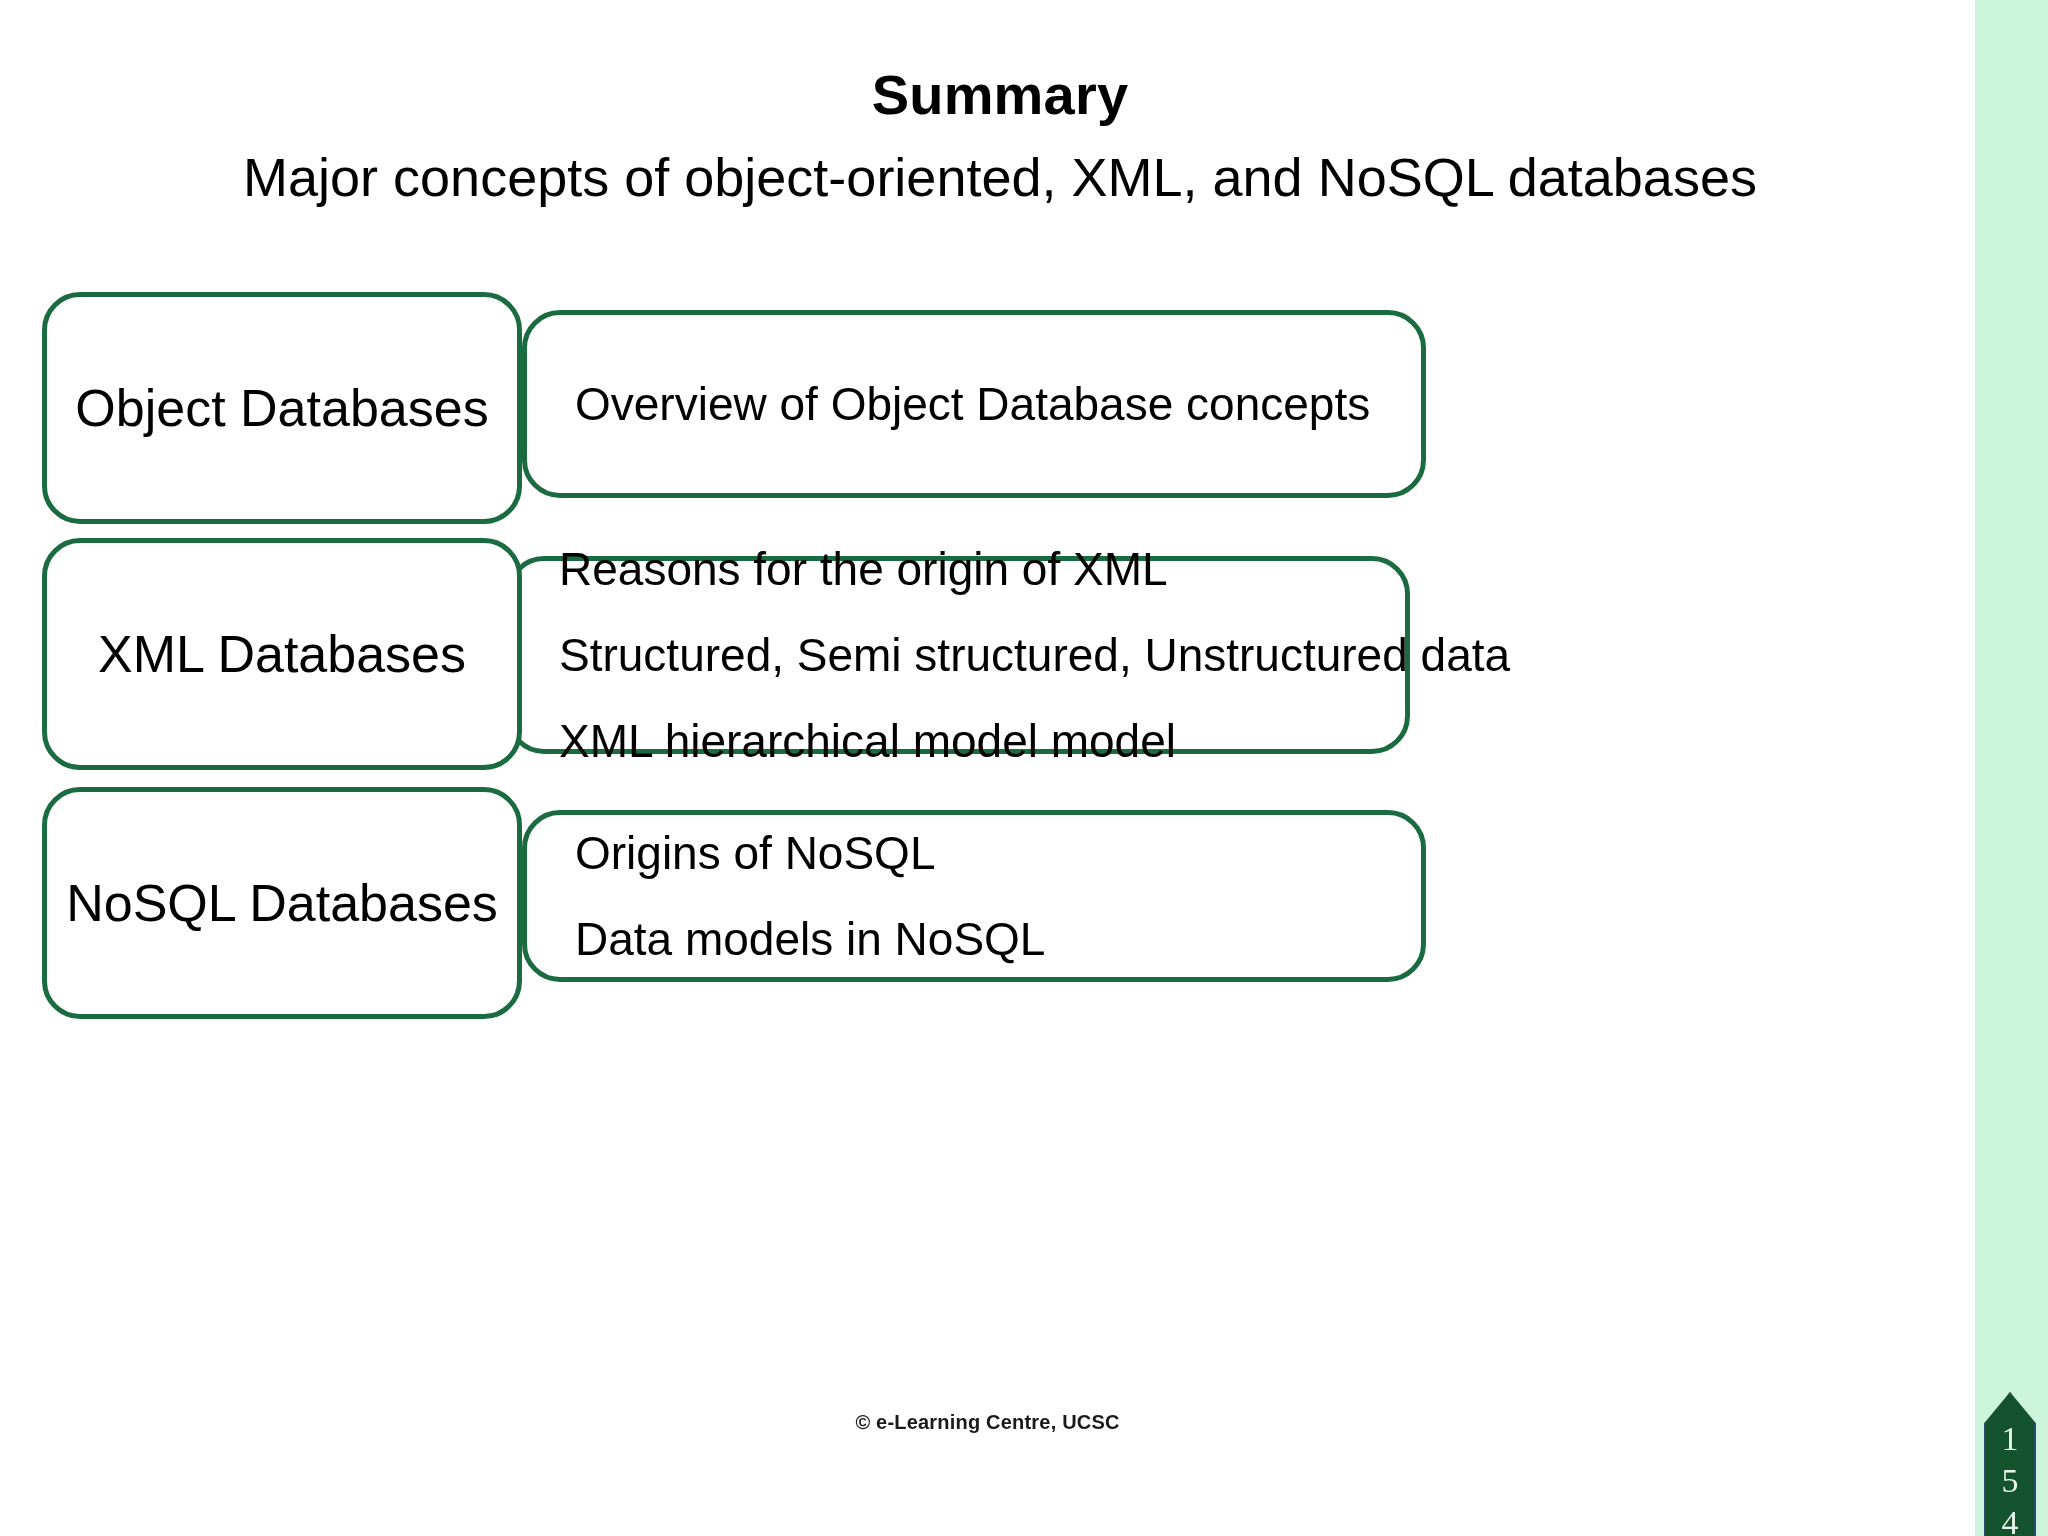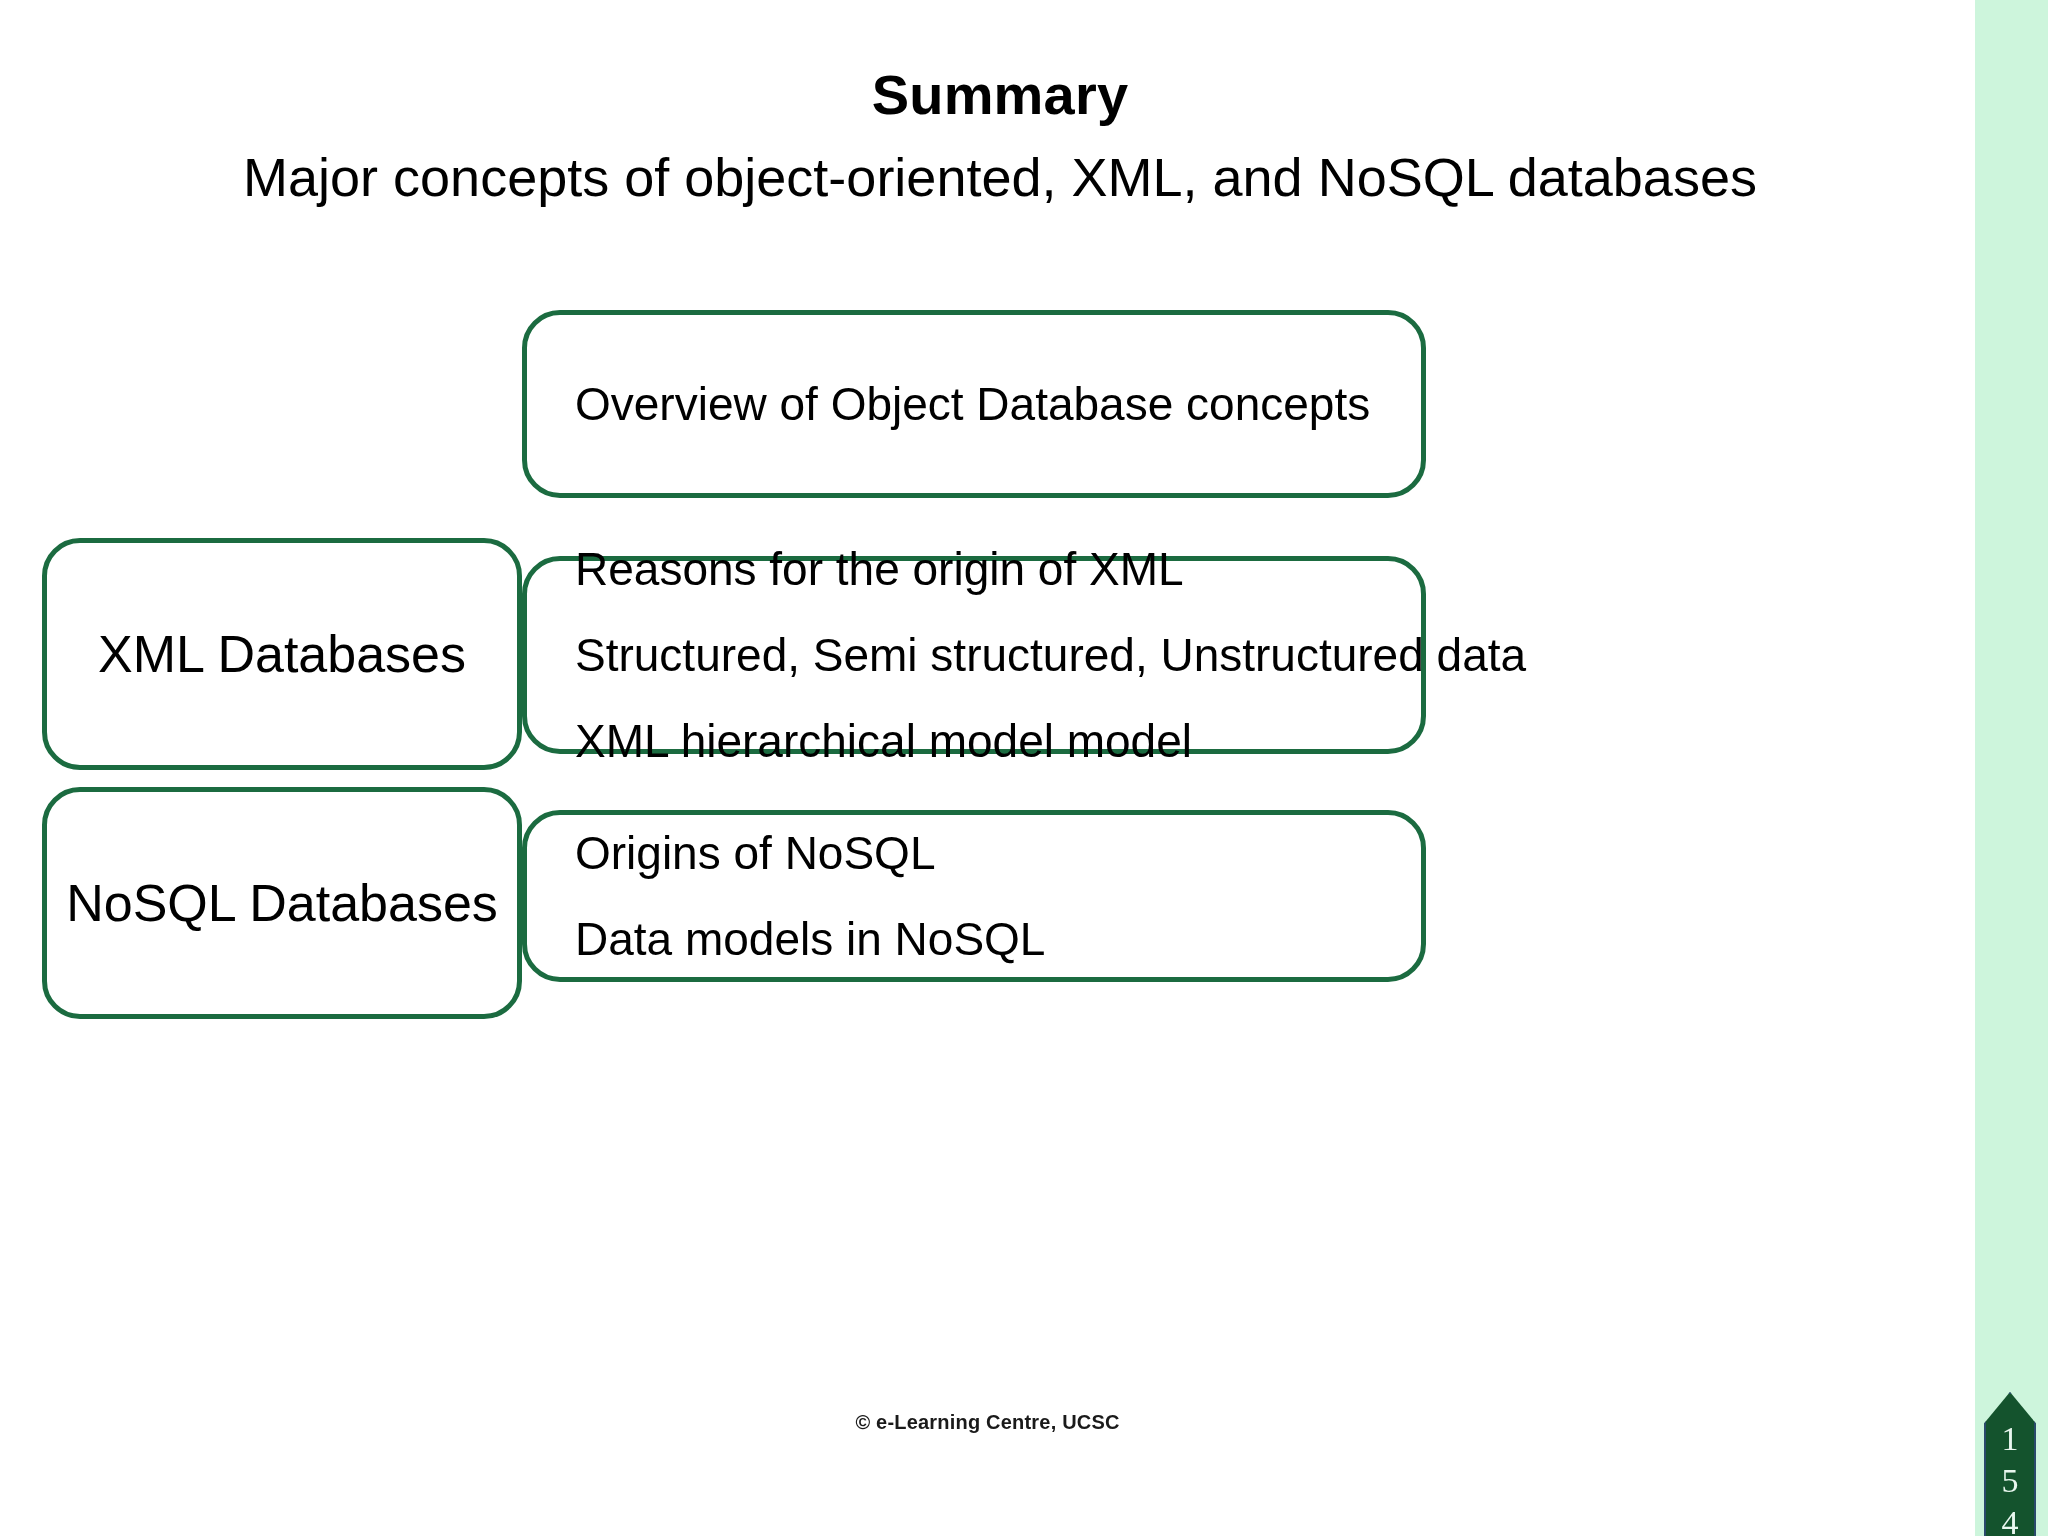--- a/index.html
+++ b/index.html
@@ -91,21 +91,21 @@
   .box-line + .box-line {
     margin-top: 40px;
   }
 
   
   #left-box-0  { left: 42px;  top: 292px;  width: 480px; height: 232px; }
   #right-box-0 { left: 522px; top: 310px;  width: 904px; height: 188px; justify-content: center; }
 
   
   #left-box-1  { left: 42px;  top: 538px;  width: 480px; height: 232px; }
-  #right-box-1 { left: 522px; top: 556px;  width: 904px; height: 198px; }
+  #right-box-1 { left: 506px; top: 556px;  width: 904px; height: 198px; }
 
   
   #left-box-2  { left: 42px;  top: 787px;  width: 480px; height: 232px; }
   #right-box-2 { left: 522px; top: 810px;  width: 904px; height: 172px; }
 
   
   .box-right { z-index: 1; }
   .box-left  { z-index: 2; }
 
   
@@ -155,20 +155,23 @@
     <div class="title-main">Summary</div>
     <div class="title-sub">Major concepts of object-oriented, XML, and NoSQL databases</div>
   </div>
 
   <div class="box box-right" id="right-box-0">
     <div class="box-lines">
       <div class="box-line">Overview of Object Database concepts</div>
     </div>
   </div>
 
+  <div class="box box-left" id="left-box-0">
+    <div class="box-label">Object Databases</div>
+  </div>
 
   <div class="box box-right" id="right-box-1">
     <div class="box-lines">
       <div class="box-line">Reasons for the origin of XML</div>
       <div class="box-line">Structured, Semi structured, Unstructured data</div>
       <div class="box-line">XML hierarchical model model</div>
     </div>
   </div>
 
   <div class="box box-left" id="left-box-1">

